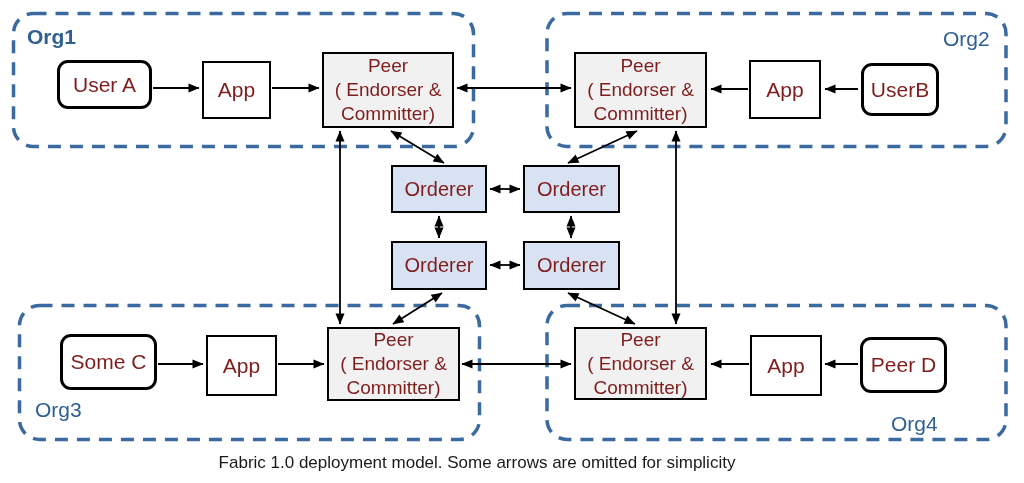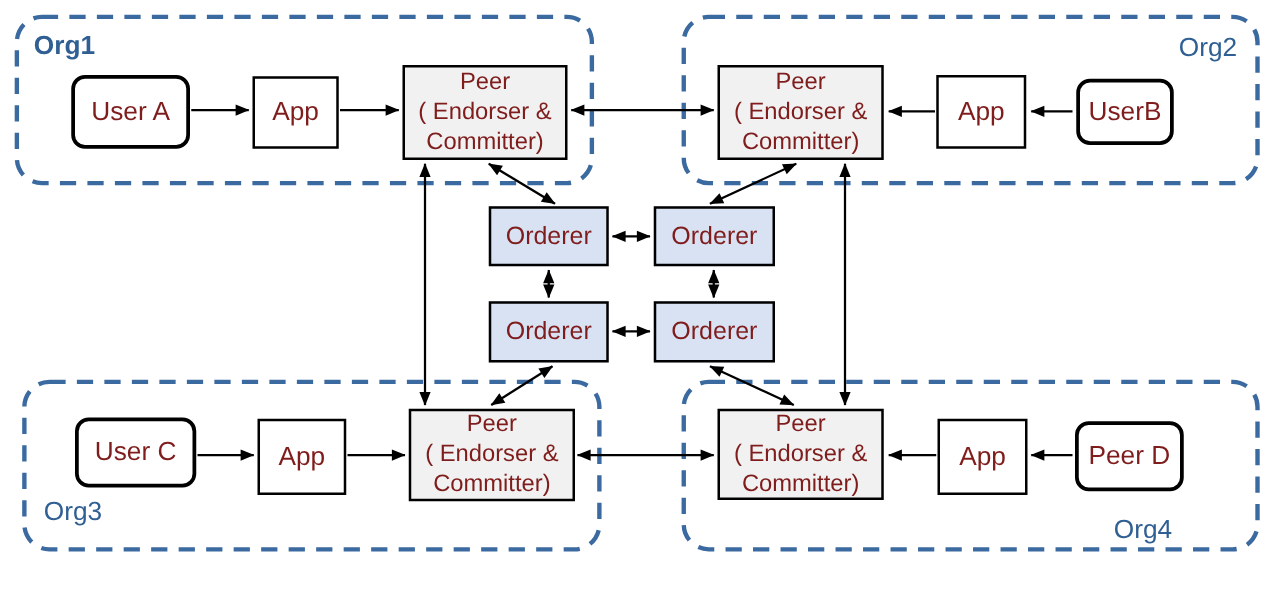--- a/index.html
+++ b/index.html
@@ -95,51 +95,52 @@
       <line x1="393" y1="324" x2="442" y2="293" marker-start="url(#ah)" marker-end="url(#ah)"></line>
       <line x1="635" y1="324" x2="568" y2="293" marker-start="url(#ah)" marker-end="url(#ah)"></line>
     </g>
   </svg>
 
   <div class="org-label" style="left:27px;  top:26px;font-weight:bold;">Org1</div>
   <div class="org-label" style="left:943px; top:28px;">Org2</div>
   <div class="org-label" style="left:35px;  top:399px;">Org3</div>
   <div class="org-label" style="left:891px; top:401px;margin-top:12px;">Org4</div>
 
-  <div class="box user" style="left:57px;  top:60px; width:95px; height:59px;">User A</div>
+  <div class="box user" style="left:57px;  top:60px; width:95px; height:49px;">User A</div>
   <div class="box" style="left:202px; top:61px; width:69px; height:58px;">App</div>
   <div class="box peer" style="left:322px; top:52px; width:132px; height:76px;">
     <div>Peer</div>
     <div>( Endorser &amp;</div>
     <div>Committer)</div>
   </div>
 
   <div class="box peer" style="left:574px; top:52px; width:133px; height:76px;">
     <div>Peer</div>
     <div>( Endorser &amp;</div>
     <div>Committer)</div>
   </div>
   <div class="box" style="left:749px; top:60px; width:72px; height:59px;">App</div>
   <div class="box user" style="left:861px; top:63px; width:78px; height:53px;">UserB</div>
 
   <div class="box orderer" style="left:391px; top:165px; width:96px; height:48px;">Orderer</div>
   <div class="box orderer" style="left:523px; top:165px; width:97px; height:48px;">Orderer</div>
   <div class="box orderer" style="left:391px; top:241px; width:96px; height:49px;">Orderer</div>
   <div class="box orderer" style="left:523px; top:241px; width:97px; height:49px;">Orderer</div>
 
-  <div class="box user" style="left:60px;  top:334px; width:97px; height:56px;">User C</div>
+  <div class="box user" style="left:60px;  top:334px; width:97px; height:56px;">Some C</div>
   <div class="box" style="left:206px; top:335px; width:71px; height:61px;">App</div>
   <div class="box peer" style="left:327px; top:327px; width:133px; height:74px;">
     <div>Peer</div>
     <div>( Endorser &amp;</div>
     <div>Committer)</div>
   </div>
 
   <div class="box peer" style="left:574px; top:327px; width:133px; height:73px;">
     <div>Peer</div>
     <div>( Endorser &amp;</div>
     <div>Committer)</div>
   </div>
   <div class="box" style="left:750px; top:335px; width:72px; height:61px;">App</div>
   <div class="box user" style="left:860px; top:337px; width:87px; height:56px;">Peer D</div>
 
+  <div class="caption">Fabric 1.0 deployment model. Some arrows are omitted for simplicity</div>
 
 </div>
 
 </body></html>

